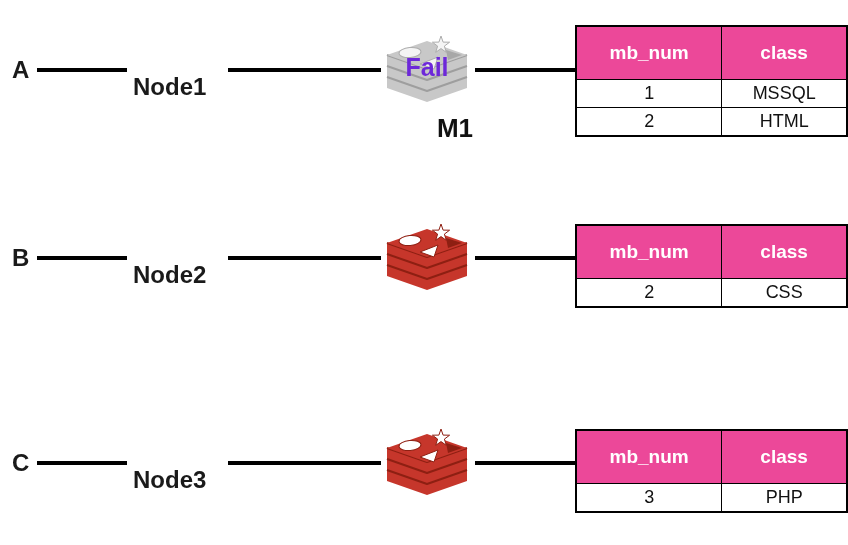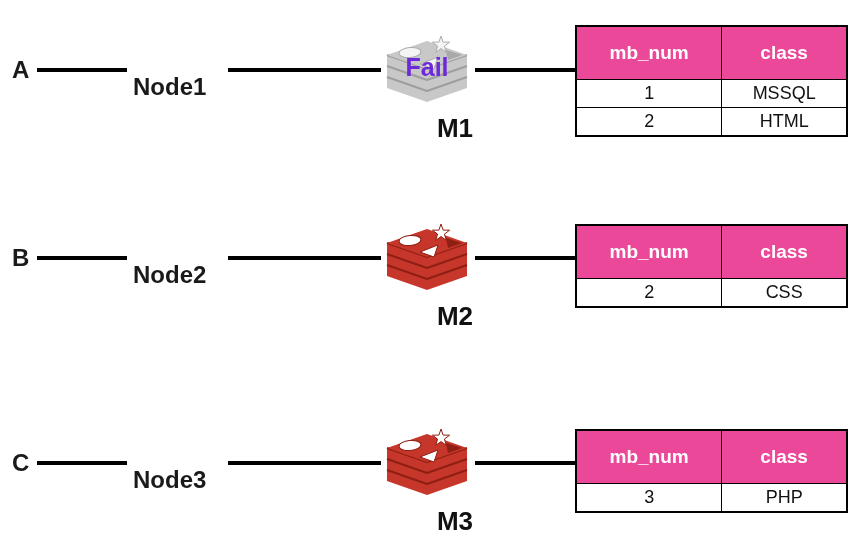--- a/index.html
+++ b/index.html
@@ -135,21 +135,20 @@
         <path class="redis-chev" d="M6,44 L46,58 L86,44"></path>
         <path class="redis-chev" d="M6,33 L46,47 L86,33"></path>
         <path class="redis-chev" d="M6,22 L46,36 L86,22"></path>
         <polygon class="redis-main" points="6,22 46,8 86,22 46,36"></polygon>
         <ellipse class="redis-white" cx="29" cy="19.5" rx="11" ry="5" transform="rotate(-5 29 19.5)"></ellipse>
         <polygon class="redis-white" points="60,3 62.1,9.1 68.6,9.2 63.4,13.1 65.3,19.3 60,15.6 54.7,19.3 56.6,13.1 51.4,9.2 57.9,9.1"></polygon>
         <polygon class="redis-white" points="39,31 57,24 53,36"></polygon>
         <polygon class="redis-darkshape" points="65,17 81,22 67,27"></polygon>
       </svg>
       <div class="fail-text"></div>
-      <div class="machine-label">M2</div>
     </div>
     <div class="wire wire-3"></div>
     <table class="mb-table">
       <thead>
         <tr>
           <th>mb_num</th>
           <th class="col-class">class</th>
         </tr>
       </thead>
       <tbody>
@@ -174,21 +173,20 @@
         <path class="redis-chev" d="M6,44 L46,58 L86,44"></path>
         <path class="redis-chev" d="M6,33 L46,47 L86,33"></path>
         <path class="redis-chev" d="M6,22 L46,36 L86,22"></path>
         <polygon class="redis-main" points="6,22 46,8 86,22 46,36"></polygon>
         <ellipse class="redis-white" cx="29" cy="19.5" rx="11" ry="5" transform="rotate(-5 29 19.5)"></ellipse>
         <polygon class="redis-white" points="60,3 62.1,9.1 68.6,9.2 63.4,13.1 65.3,19.3 60,15.6 54.7,19.3 56.6,13.1 51.4,9.2 57.9,9.1"></polygon>
         <polygon class="redis-white" points="39,31 57,24 53,36"></polygon>
         <polygon class="redis-darkshape" points="65,17 81,22 67,27"></polygon>
       </svg>
       <div class="fail-text"></div>
-      <div class="machine-label">M3</div>
     </div>
     <div class="wire wire-3"></div>
     <table class="mb-table">
       <thead>
         <tr>
           <th>mb_num</th>
           <th class="col-class">class</th>
         </tr>
       </thead>
       <tbody>

